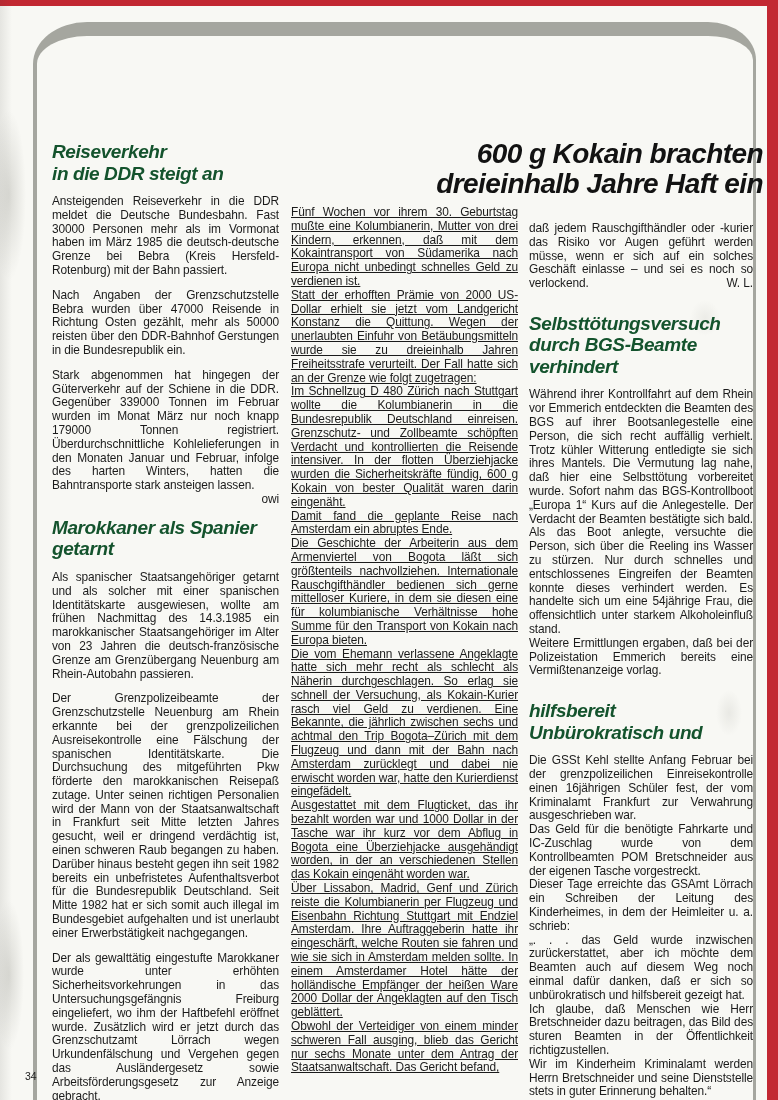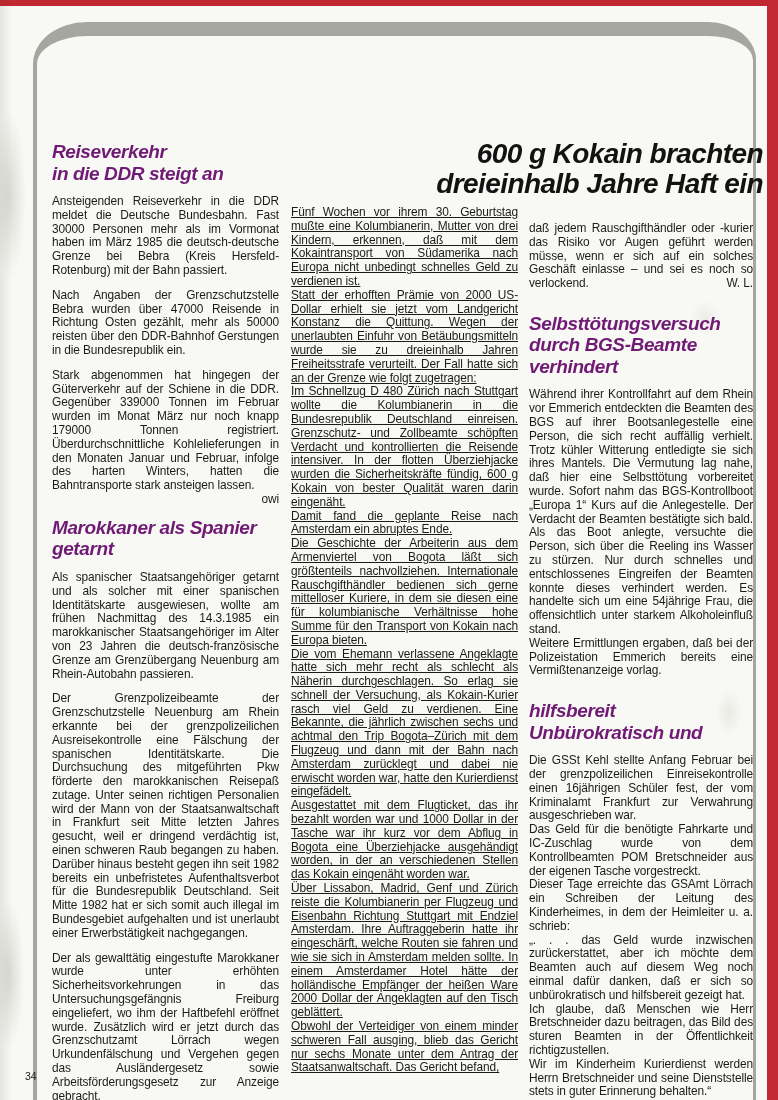--- a/index.html
+++ b/index.html
@@ -48,21 +48,21 @@
   .col3{left:529px;top:206px;width:224px;}
 
   h1.kokain-head{
     position:absolute;left:291px;top:139px;width:472px;margin:0;
     font-size:28px;line-height:30px;font-weight:bold;font-style:italic;
     letter-spacing:-0.6px;color:#121212;text-align:right;
   }
   h2{
     margin:0 0 11px 0;font-size:19px;line-height:21.5px;
     font-weight:bold;font-style:italic;letter-spacing:-0.4px;
-    color:#701a75;text-align:left;
+    color:#14532d;text-align:left;
   }
   h1 .tl, h2 .tl{display:block;}
 
   .col p{margin:0;}
   .col1 p{margin:0 0 11px 0;}
   .col1 p:last-child{margin-bottom:0;}
   section + section{margin-top:24px;}
   .col3 section{margin-top:22px;}
   .col3 section:first-child{margin-top:16px;}
 
@@ -154,20 +154,20 @@
     <section>
       <h2>
         <span class="tl">hilfsbereit</span>
         <span class="tl">Unbürokratisch und</span>
       </h2>
       <p>Die GSSt Kehl stellte Anfang Februar bei der grenzpolizeilichen Einreisekontrolle einen 16jährigen Schüler fest, der vom Kriminalamt Frankfurt zur Verwahrung ausgeschrieben war.</p>
       <p>Das Geld für die benötigte Fahrkarte und IC-Zuschlag wurde von dem Kontrollbeamten POM Bretschneider aus der eigenen Tasche vorgestreckt.</p>
       <p>Dieser Tage erreichte das GSAmt Lörrach ein Schreiben der Leitung des Kinderheimes, in dem der Heimleiter u. a. schrieb:</p>
       <p>„. . . das Geld wurde inzwischen zurückerstattet, aber ich möchte dem Beamten auch auf diesem Weg noch einmal dafür danken, daß er sich so unbürokratisch und hilfsbereit gezeigt hat.</p>
       <p>Ich glaube, daß Menschen wie Herr Bretschneider dazu beitragen, das Bild des sturen Beamten in der Öffentlichkeit richtigzustellen.</p>
-      <p>Wir im Kinderheim Kurierdienst werden Herrn Bretschneider und seine Dienststelle stets in guter Erinnerung behalten.“</p>
+      <p>Wir im Kinderheim Kriminalamt werden Herrn Bretschneider und seine Dienststelle stets in guter Erinnerung behalten.“</p>
       <p class="byline-line">(Mu)</p>
     </section>
   </div>
 
   <div class="pagenum">34</div>
 
 </div>
 
 </body></html>

